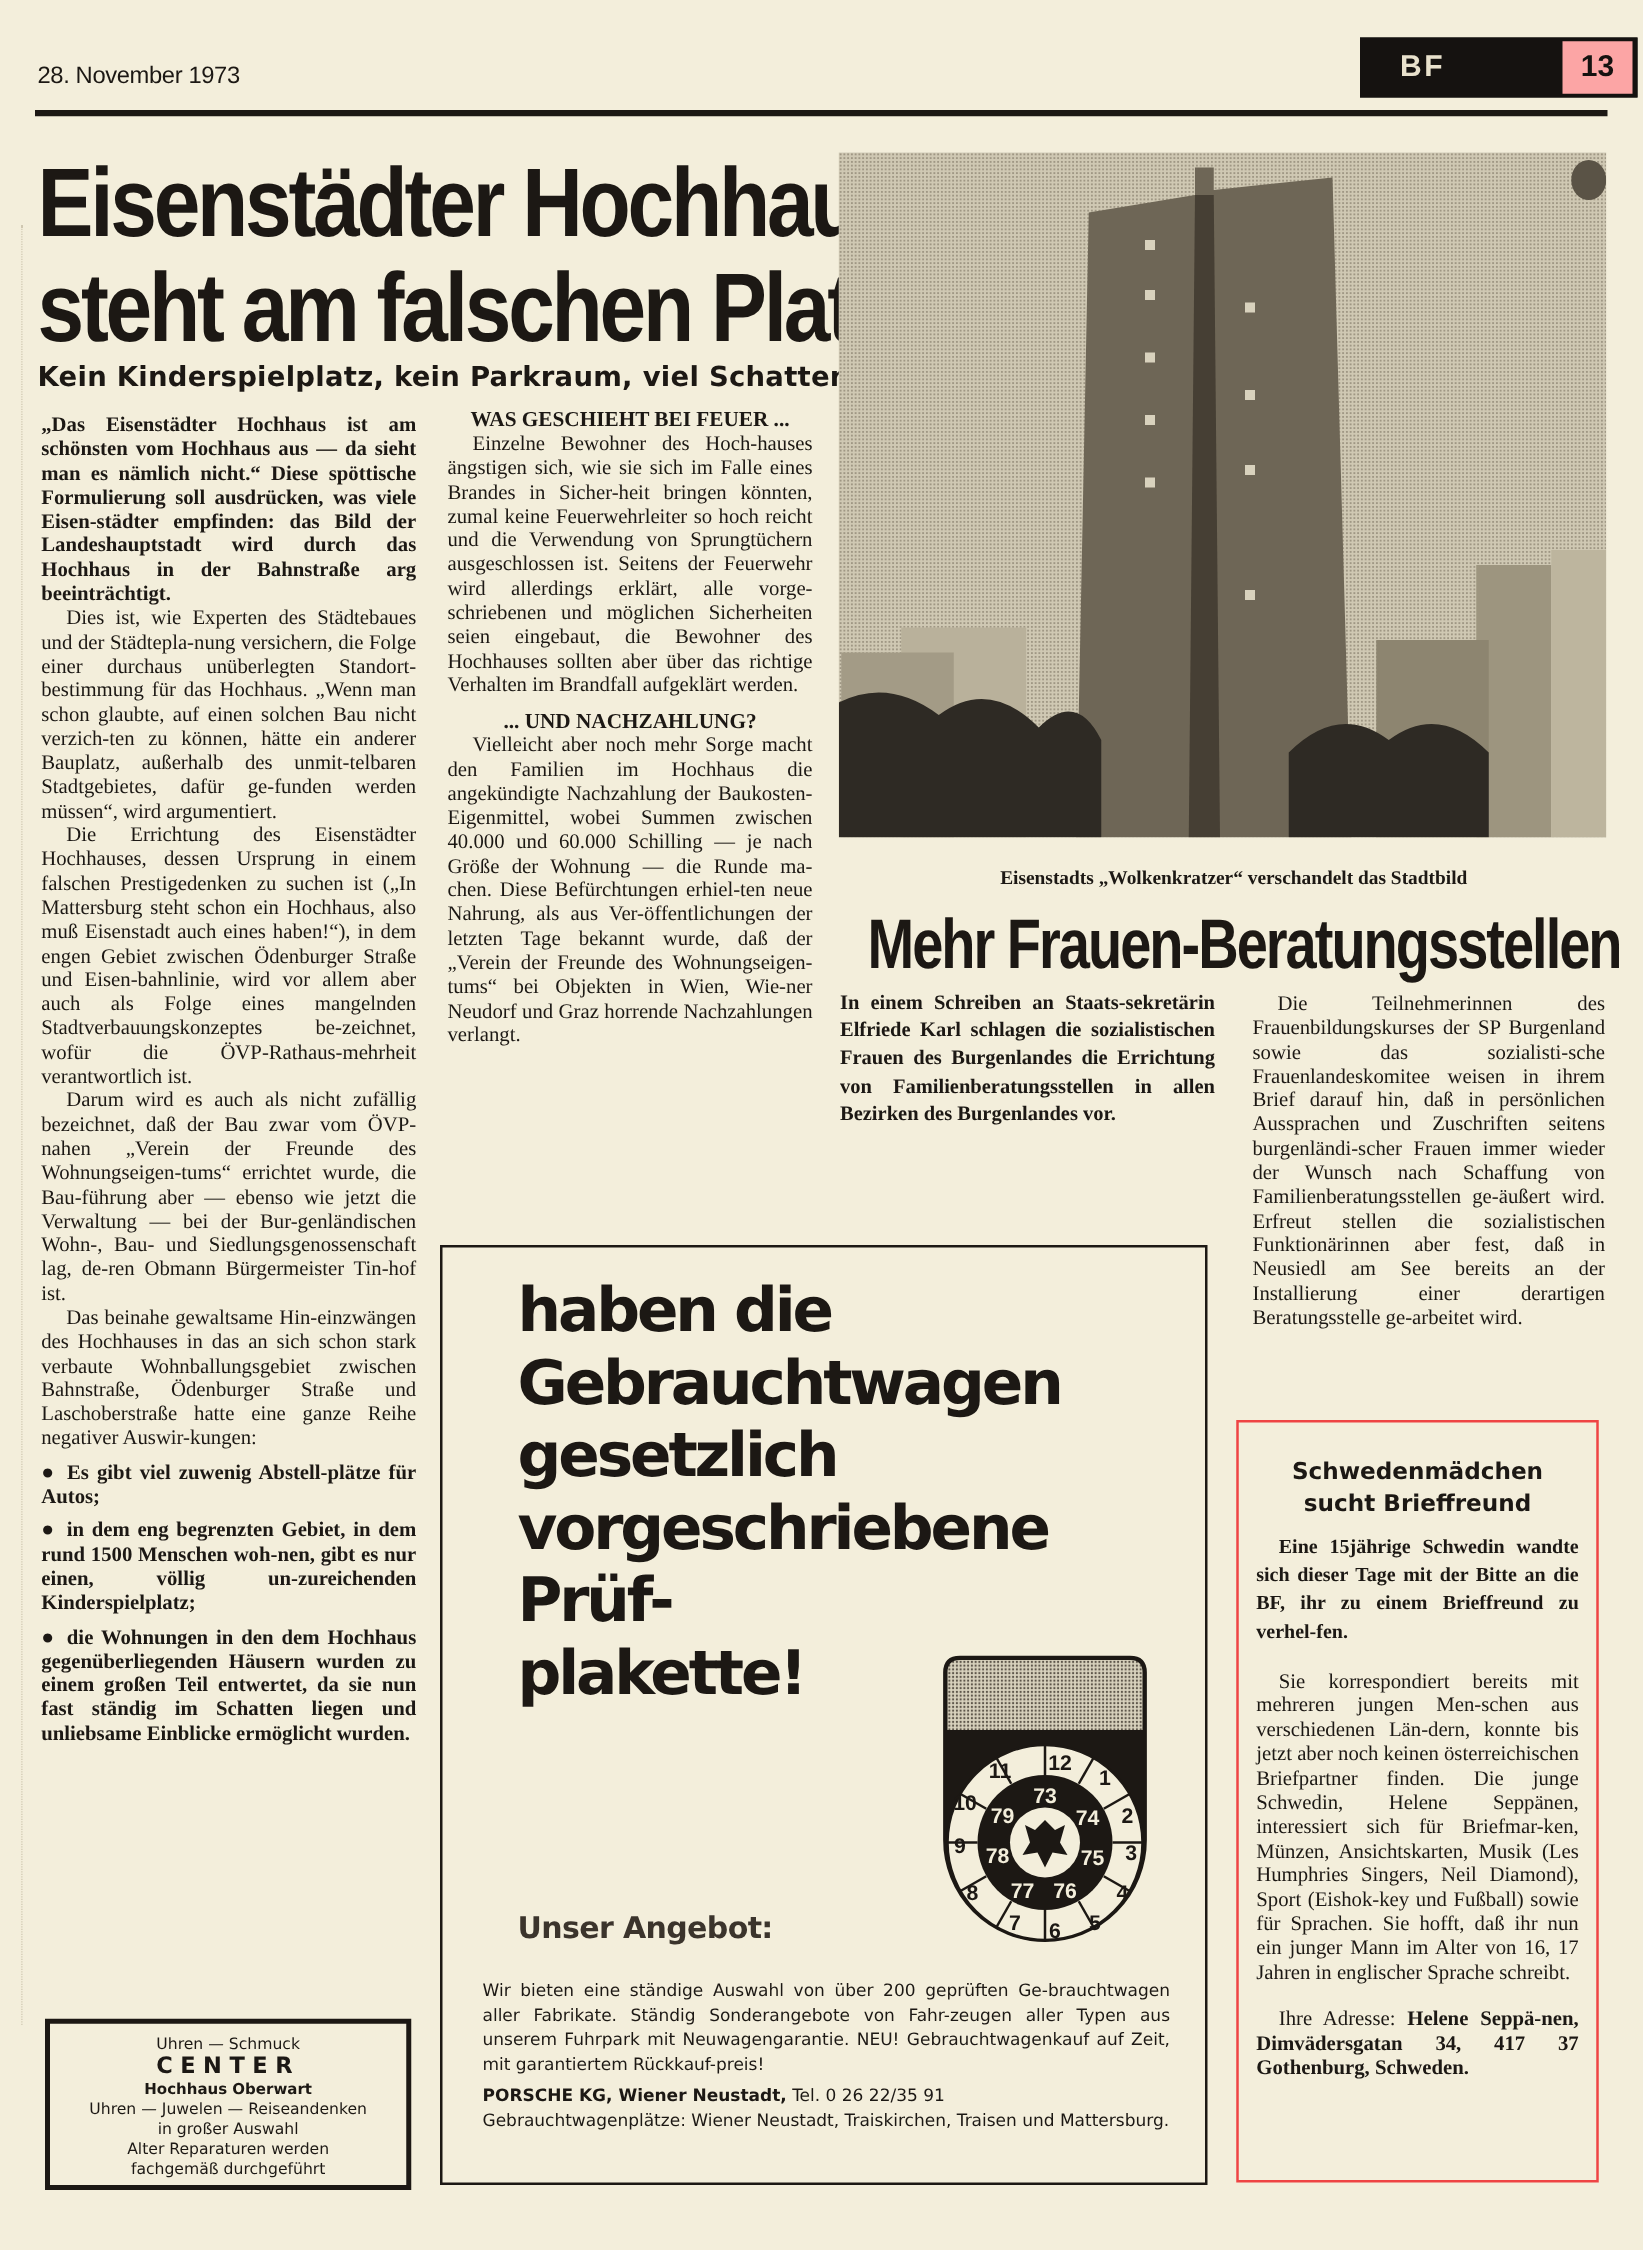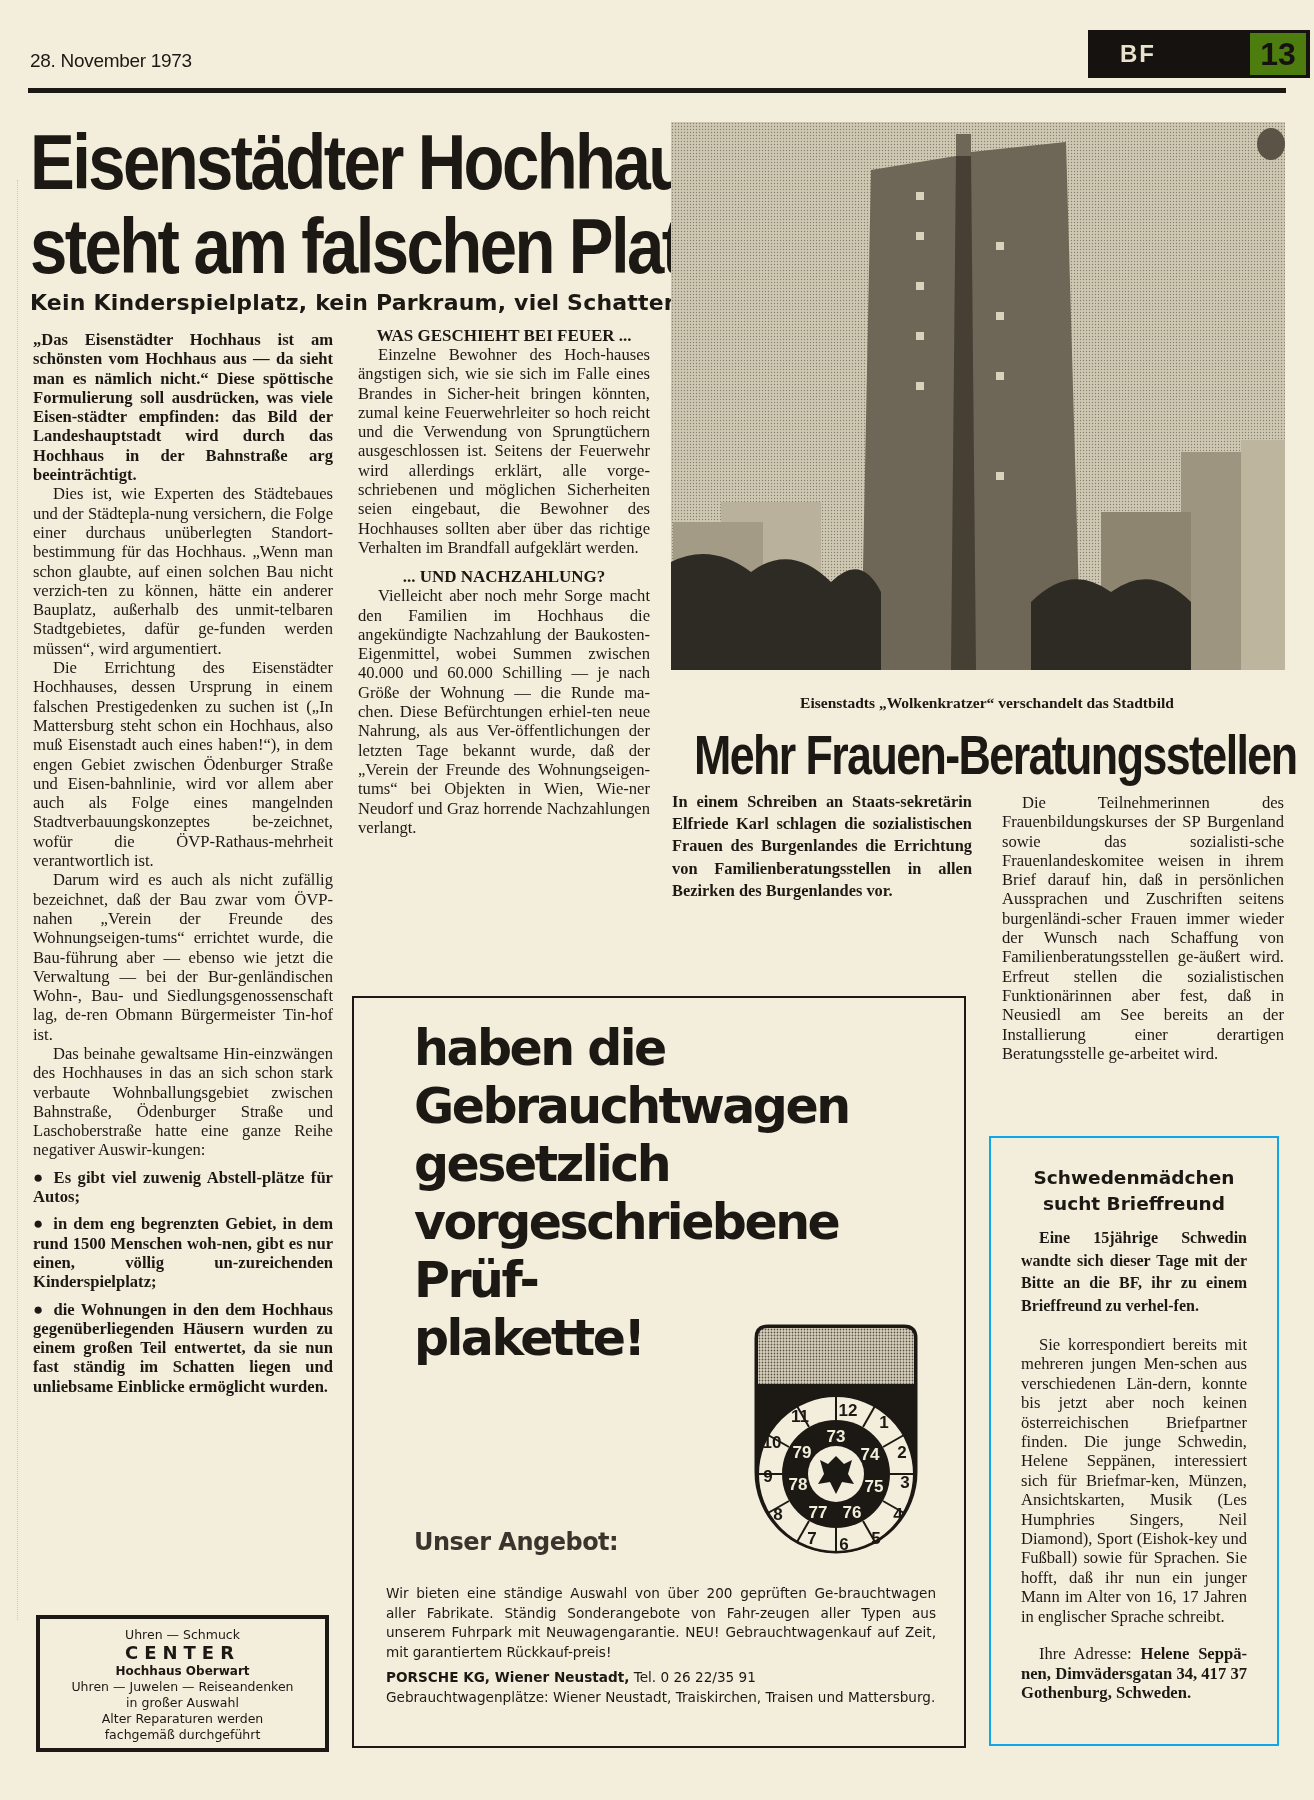--- a/index.html
+++ b/index.html
@@ -8,21 +8,21 @@
     background: #f3eedb;
     color: #1c1814;
     font-family: "Liberation Serif", serif;
     position: relative;
     overflow: hidden;
   }
   .abs { position: absolute; }
   .date { left: 30px; top: 50px; font-family: "Liberation Sans", sans-serif; font-size: 19px; letter-spacing: -0.3px; text-align: center; }
   .pagebadge { left: 1064px; top: 30px; width: 222px; height: 48px; background: #151210; border: 2px solid #151210; display: flex; align-items: center; margin-left: 24px; }
   .pagebadge .bf { color: #e8e1cc; font-family: "Liberation Sans", sans-serif; font-weight: bold; font-size: 24px; margin-left: 30px; letter-spacing: 2px; flex: 1; }
-  .pagebadge .num { background: #4d7c0f; color: #151210; font-family: "Liberation Sans", sans-serif; font-weight: bold; font-size: 32px; width: 56px; height: 42px; display: flex; align-items: center; justify-content: center; margin-right: 2px; }
+  .pagebadge .num { background: #fca5a5; color: #151210; font-family: "Liberation Sans", sans-serif; font-weight: bold; font-size: 24px; width: 56px; height: 42px; display: flex; align-items: center; justify-content: center; margin-right: 2px; }
   .rule { left: 28px; top: 88px; width: 1258px; height: 5px; background: #1c1814; }
 
   .headline { left: 30px; top: 120px; width: 620px; font-family: "Liberation Sans", sans-serif; font-weight: 900; font-size: 78px; line-height: 84px; letter-spacing: -3px; transform: scaleX(0.86); transform-origin: left top; white-space: nowrap; }
   .subhead { left: 30px; top: 290px; width: 625px; font-family: "DejaVu Sans", sans-serif; font-weight: bold; font-size: 22px; white-space: nowrap; letter-spacing: 0.2px; }
 
   .col { font-size: 16.6px; line-height: 19.3px; text-align: justify; hyphens: manual; }
   .col p { text-indent: 20px; }
   .col p.noindent { text-indent: 0; }
   .col .bold { font-weight: bold; }
   .col1 { left: 33px; top: 330px; width: 300px; }
@@ -42,21 +42,21 @@
   .col4 { left: 1002px; top: 793px; width: 282px; font-size: 16.6px; line-height: 19.3px; }
 
   .ad-cars { left: 352px; top: 996px; width: 614px; height: 752px; border: 2px solid #1c1814; }
   .ad-cars .big { position: absolute; left: 60px; top: 22px; font-family: "DejaVu Sans", sans-serif; font-weight: bold; font-size: 49px; line-height: 58px; letter-spacing: -2.5px; }
   .ad-cars .offer-title { position: absolute; left: 60px; top: 1528px; }
   .offer-title { font-family: "DejaVu Sans", sans-serif; font-weight: bold; font-size: 24px; color: #3b342c; letter-spacing: -0.5px; }
   .ad-cars .body { position: absolute; left: 32px; top: 586px; width: 550px; font-family: "DejaVu Sans", sans-serif; font-size: 13.6px; line-height: 19.5px; text-align: justify; }
   .ad-cars .body .co { font-weight: bold; }
   .plakette { position: absolute; left: 398px; top: 324px; width: 168px; height: 238px; }
 
-  .box-swede { left: 989px; top: 1136px; width: 290px; height: 610px; border: 2px solid #0ea5e9; padding: 0 30px; }
+  .box-swede { left: 989px; top: 1136px; width: 290px; height: 610px; border: 2px solid #ef4444; padding: 0 14px; }
   .box-swede h4 { font-family: "DejaVu Sans", sans-serif; font-weight: bold; font-size: 18.5px; line-height: 26px; text-align: center; margin-top: 27px; }
   .box-swede .lead { font-weight: bold; font-size: 16px; line-height: 22.5px; text-align: justify; margin-top: 10px; text-indent: 18px; }
   .box-swede .txt { font-size: 16.6px; line-height: 19.4px; text-align: justify; margin-top: 18px; text-indent: 18px; }
   .box-swede .addr { font-size: 16.6px; line-height: 19.4px; text-align: justify; margin-top: 18px; text-indent: 18px; }
   .box-swede .addr b { font-weight: bold; }
   .margin-dots { left: 4px; top: 180px; width: 14px; height: 1440px; border-right: 1px dotted #b8ae96; opacity: 0.6; }
 </style>
 </head>
 <body>
 

